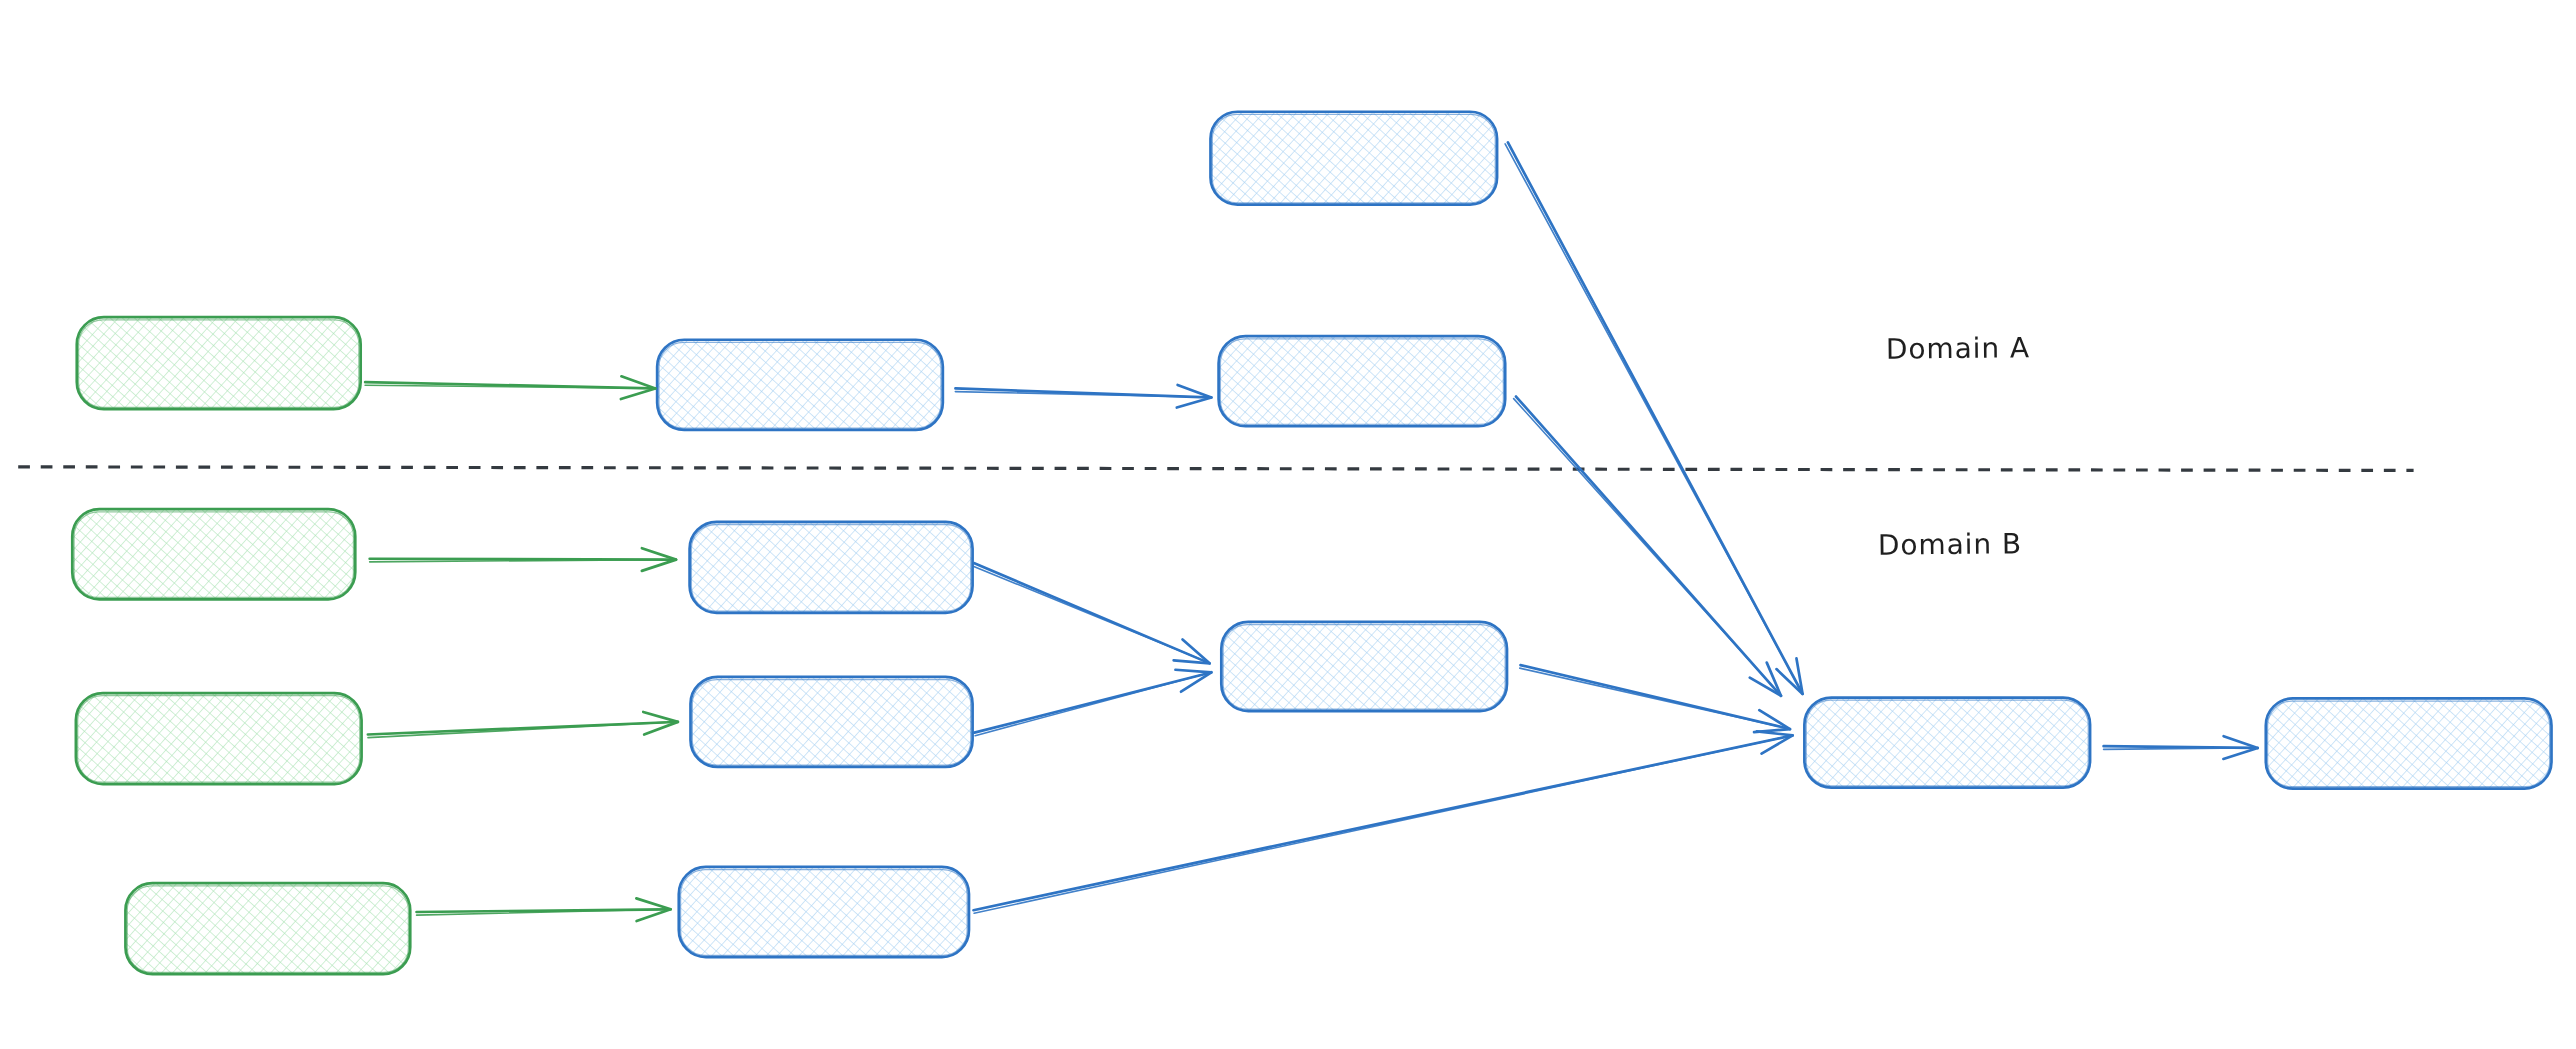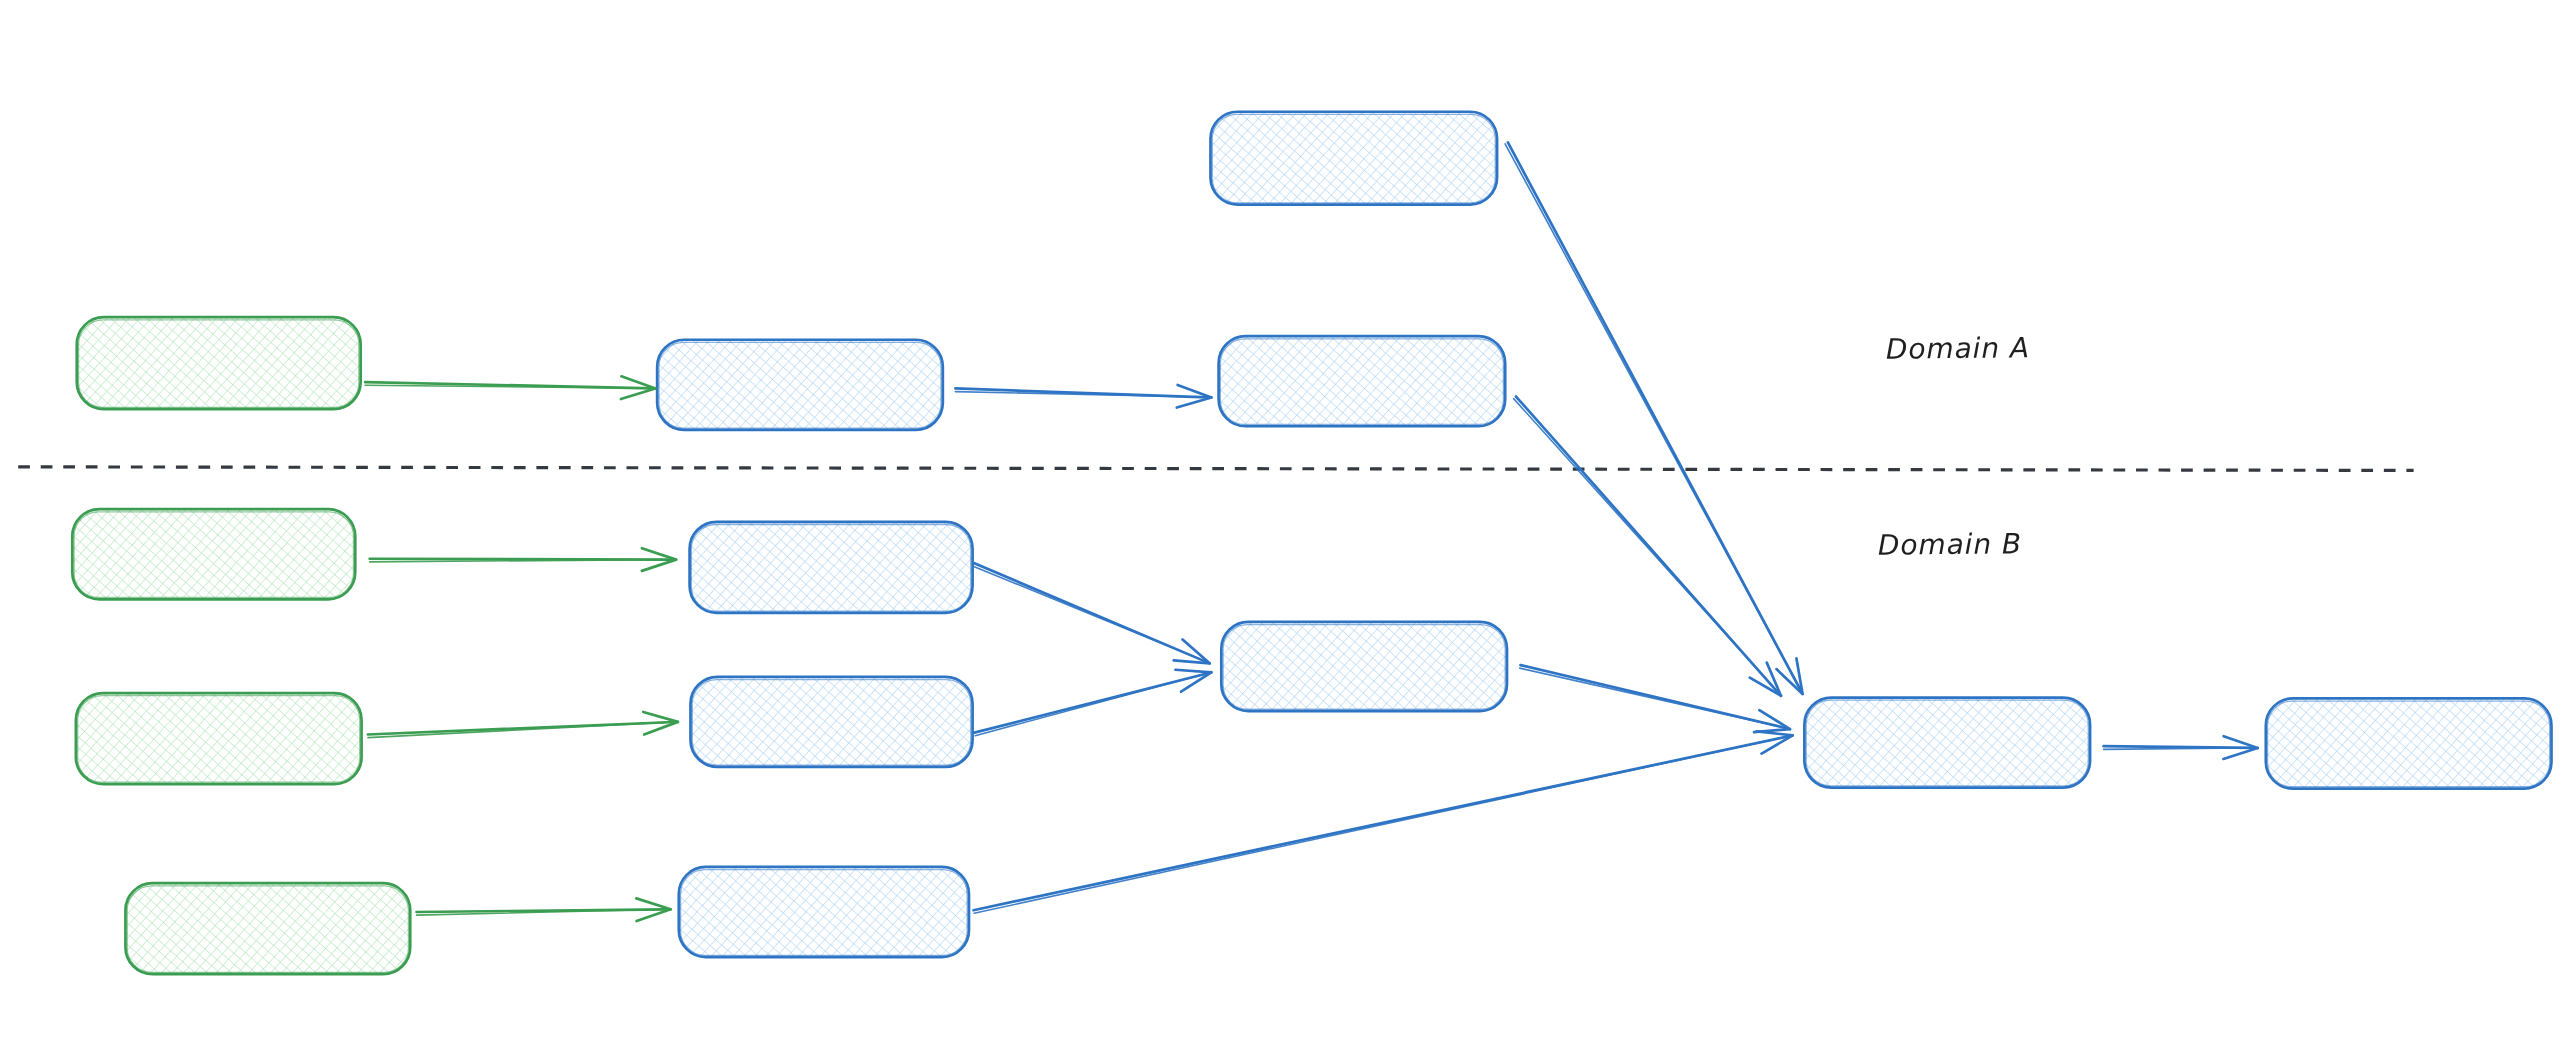--- a/index.html
+++ b/index.html
@@ -3,21 +3,20 @@
 <meta charset="utf-8">
 <style>
   html, body { margin: 0; padding: 0; background: #ffffff; }
   .canvas {
     position: relative;
     width: 2576px;
     height: 1049px;
     background: #ffffff;
     overflow: hidden;
     font-family: "DejaVu Sans", sans-serif;
-    font-style: italic;
   }
   #diagram-svg {
     position: absolute;
     left: 0; top: 0;
     width: 2576px; height: 1049px;
   }
   .domain-label {
     position: absolute;
     font-size: 28px;
     font-weight: 500;

